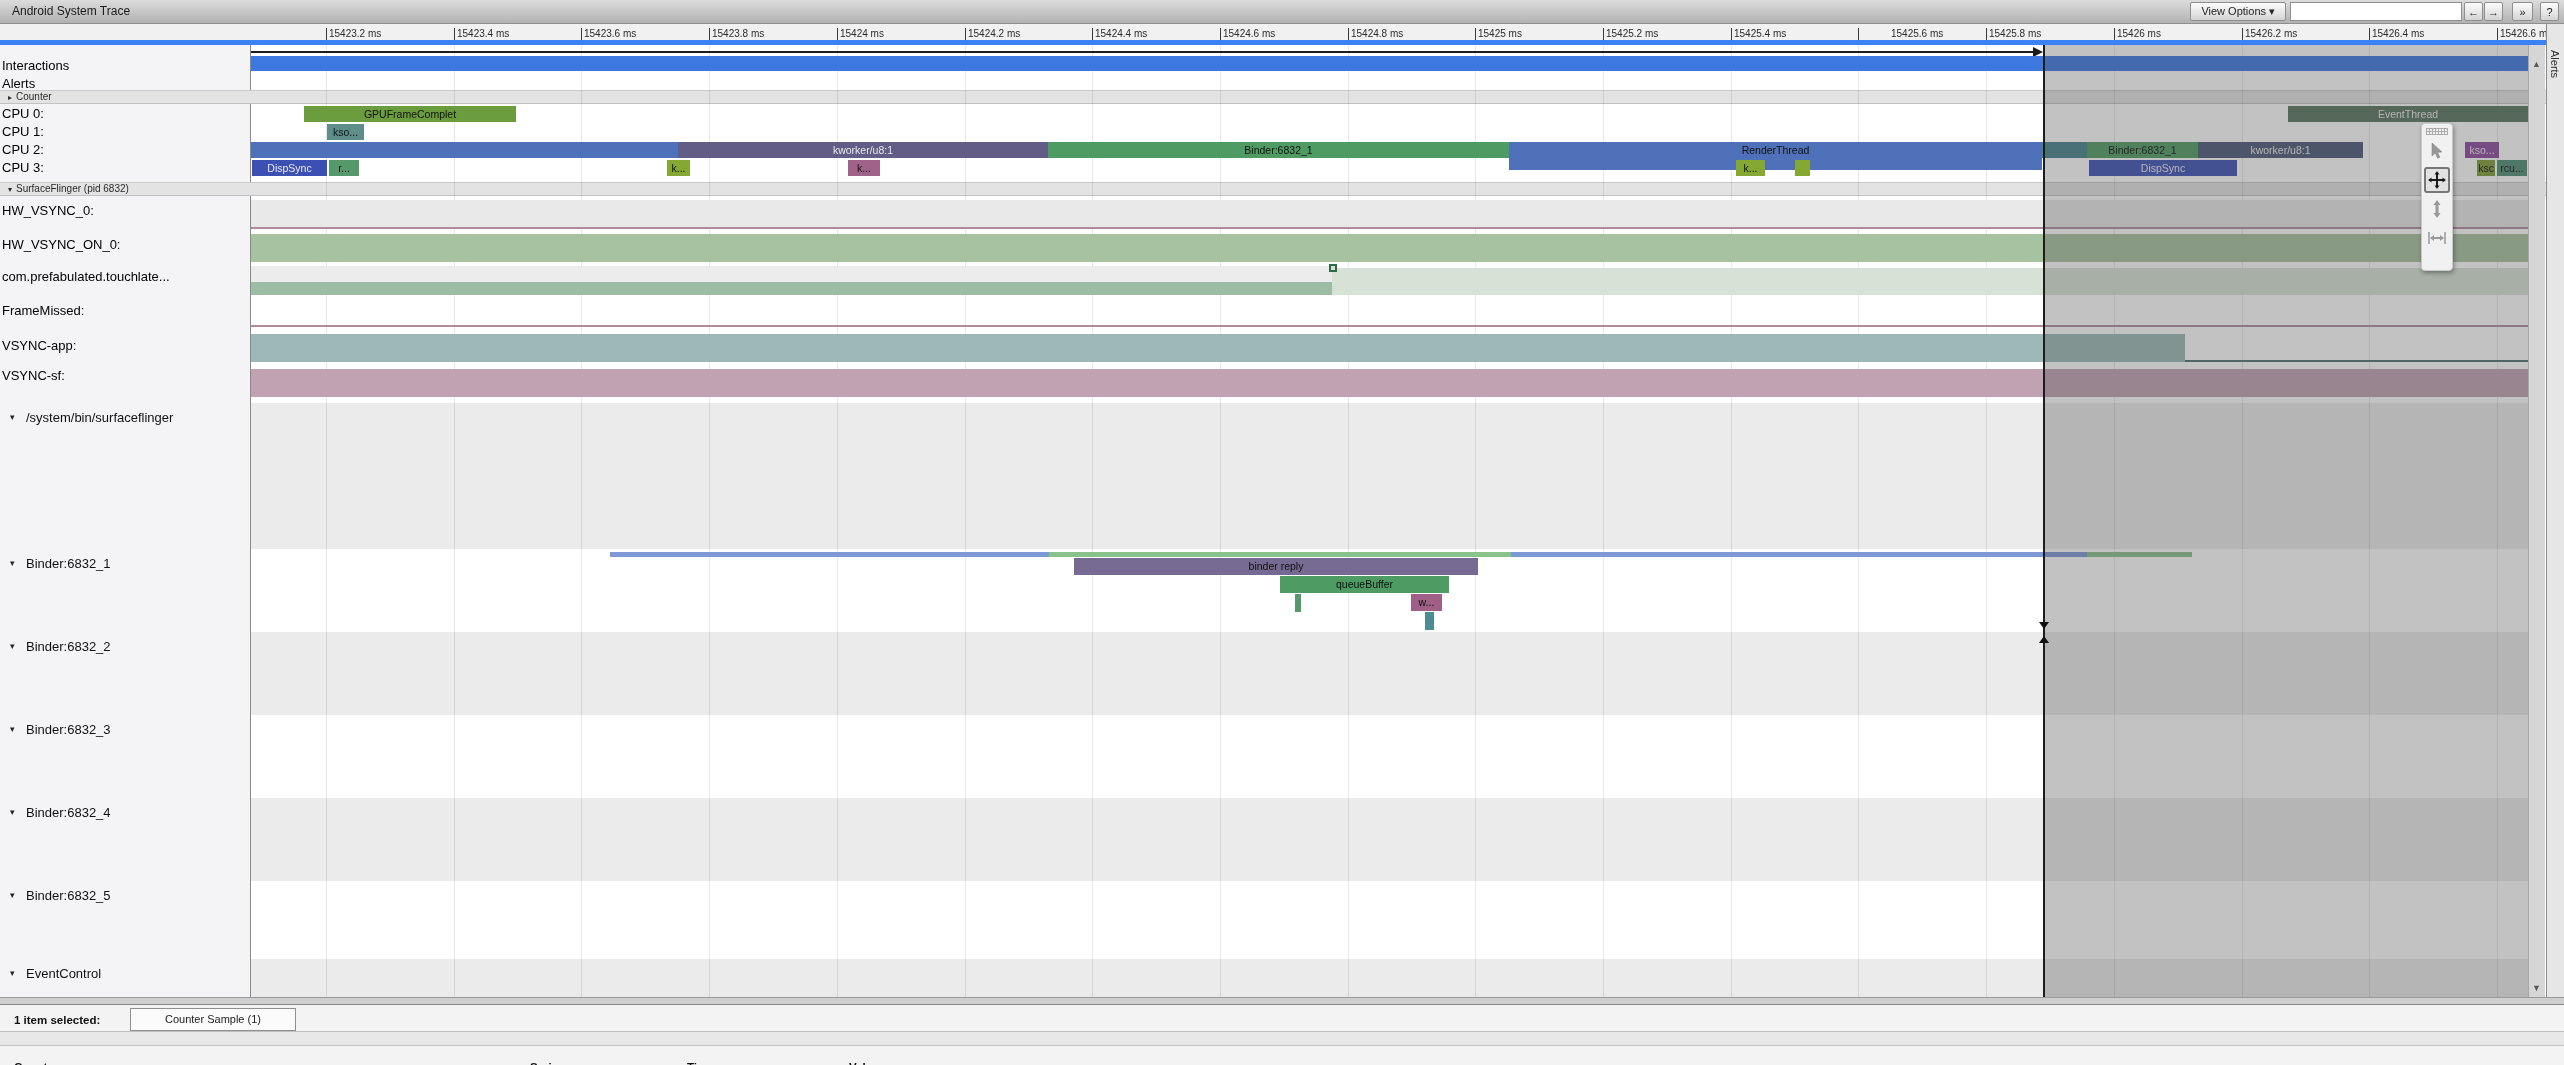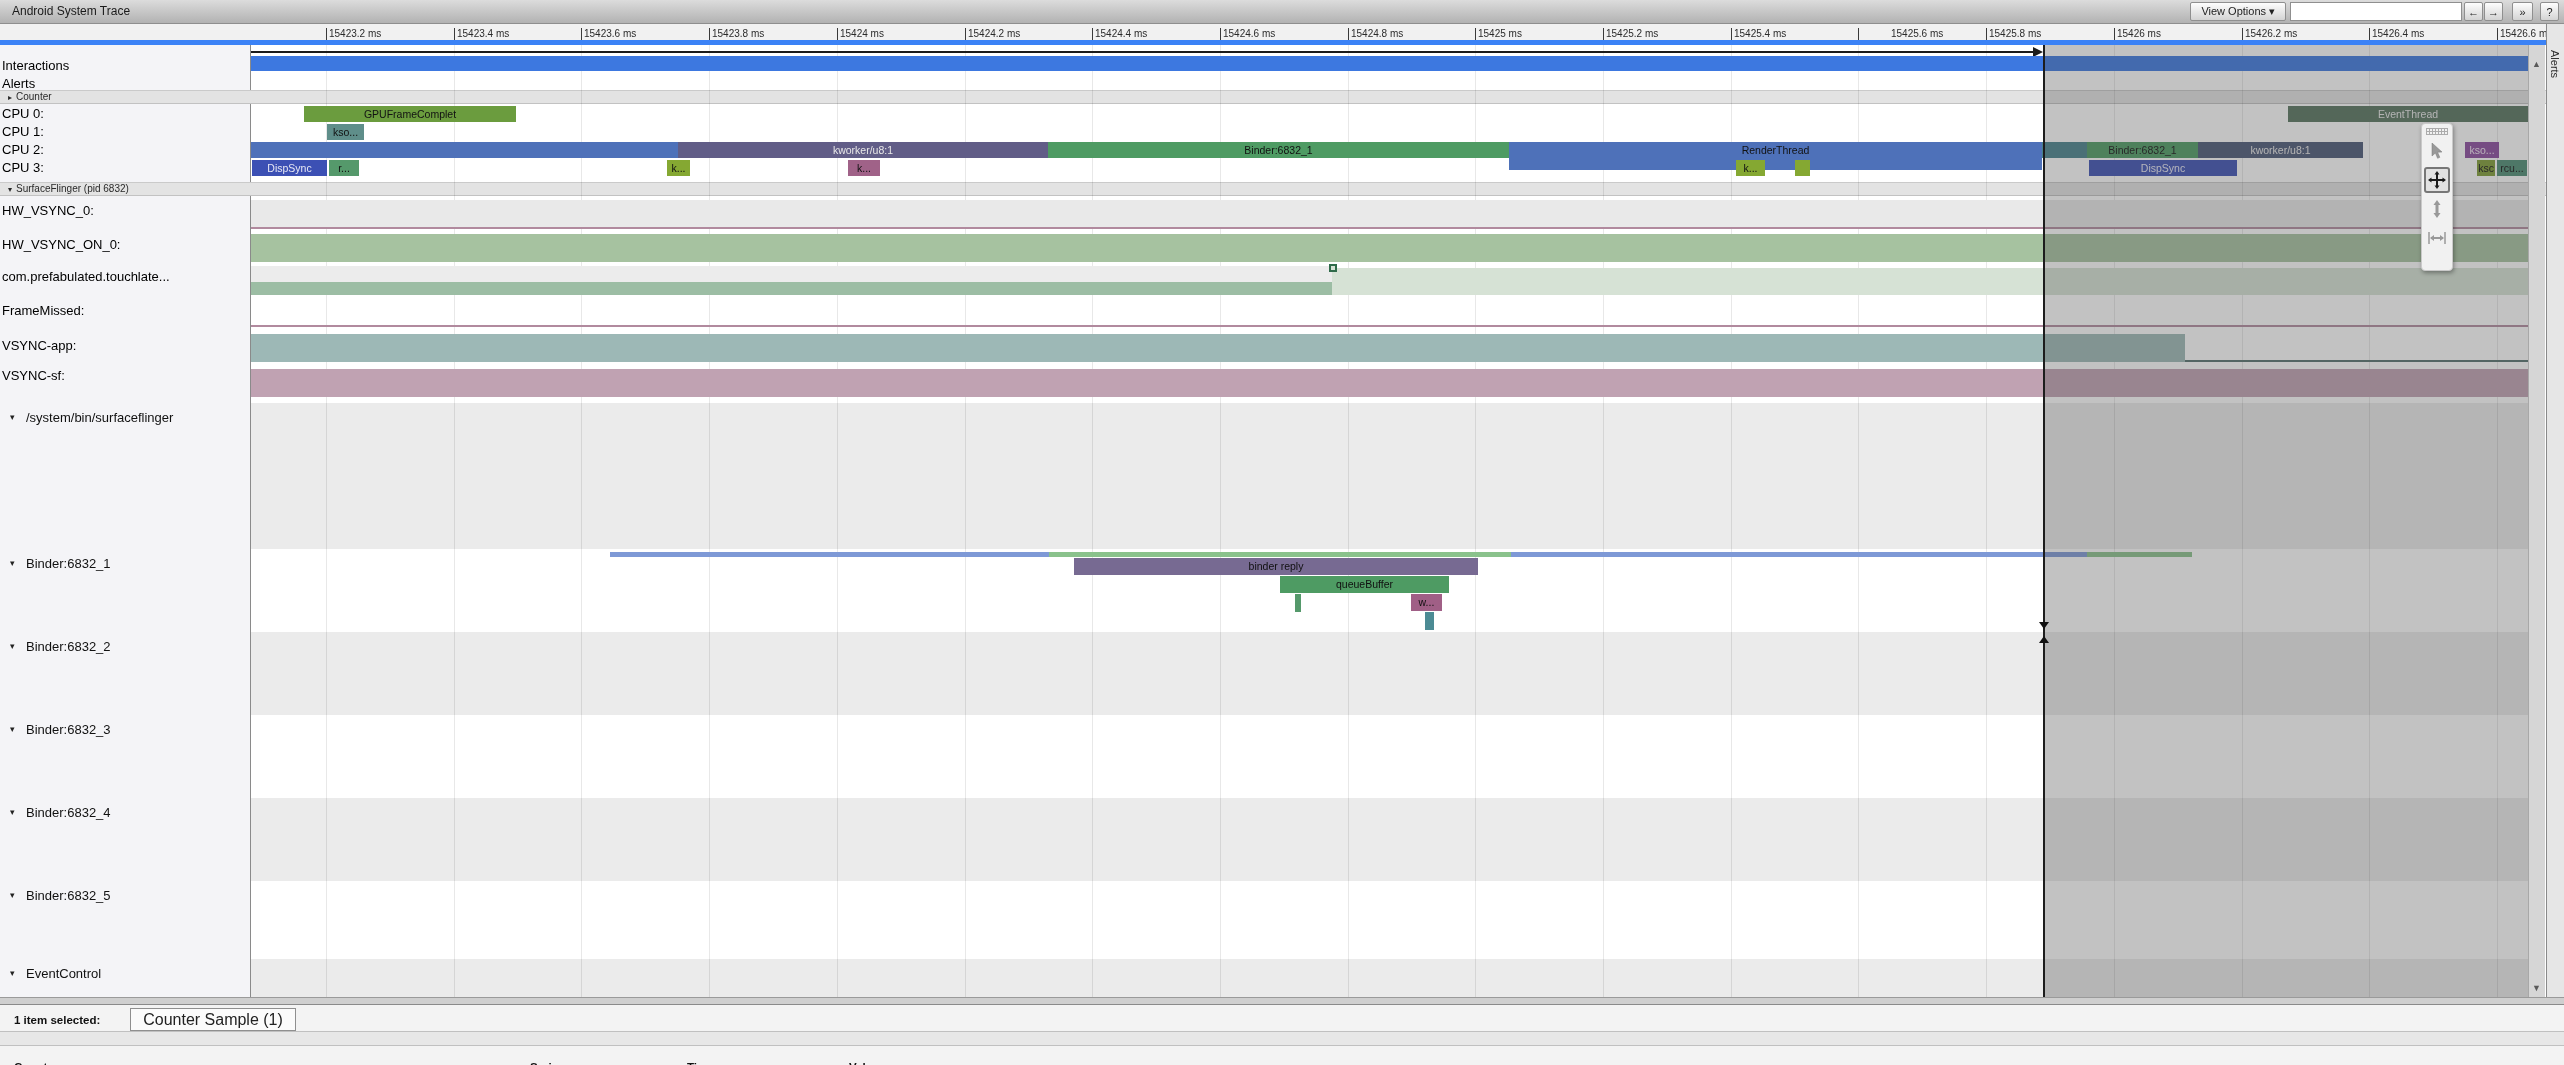--- a/index.html
+++ b/index.html
@@ -87,21 +87,21 @@
     border-left:1px solid #8a8a8a; z-index:39; }
   .alerts-strip .vtext { position:absolute; top:26px; left:2px; writing-mode:vertical-rl;
     font-size:11px; color:#2c2c2c; }
 
   
   .panel-divider { position:absolute; left:0; top:997px; width:2564px; height:8px; background:#cfcfcf;
     border-top:1px solid #9a9a9a; border-bottom:1px solid #8a8a8a; z-index:40; }
   .bottom-panel { position:absolute; left:0; top:1005px; width:2564px; height:60px; background:#f3f3f3; z-index:40; }
   .sel-label { position:absolute; left:14px; top:9px; font-size:11.5px; font-weight:bold; color:#111; }
   .sel-tab { position:absolute; left:130px; top:3px; width:166px; height:23px; background:#fbfbfb;
-    border:1px solid #8f8f8f; font-size:16px; color:#222; text-align:center; line-height:21px; }
+    border:1px solid #8f8f8f; font-size:11px; color:#222; text-align:center; line-height:21px; }
   .tbl-header { position:absolute; left:0; top:26px; width:2564px; height:15px; background:#e7e7e7;
     border-top:1px solid #c0c0c0; border-bottom:1px solid #c0c0c0; }
   .tbl-row { position:absolute; left:0; top:41px; width:2564px; height:16px; background:#ffffff; }
   .col { position:absolute; font-size:11.5px; color:#111; white-space:nowrap; top:1px; }
   .tbl-header .col { font-weight:bold;margin-top:28px; }
   .c0 { left:14px; } .c1 { left:530px; } .c2 { left:687px; } .c3 { left:849px; }
 </style>
 </head>
 <body>
 

